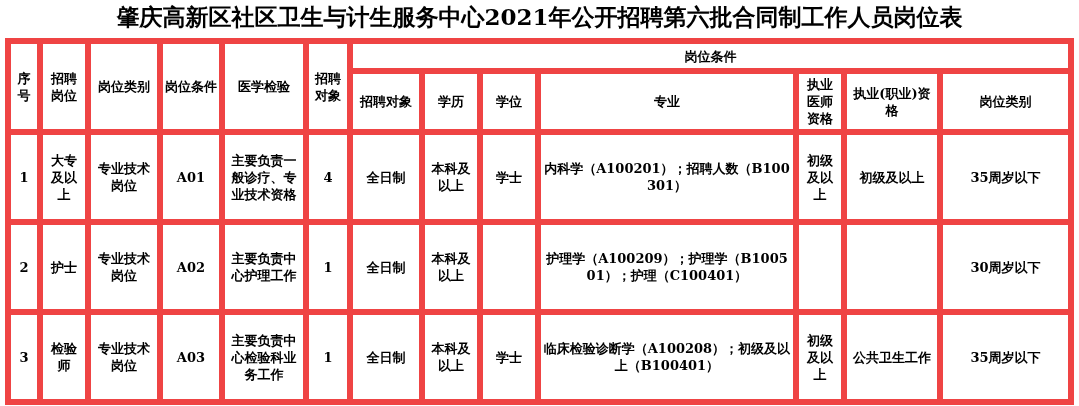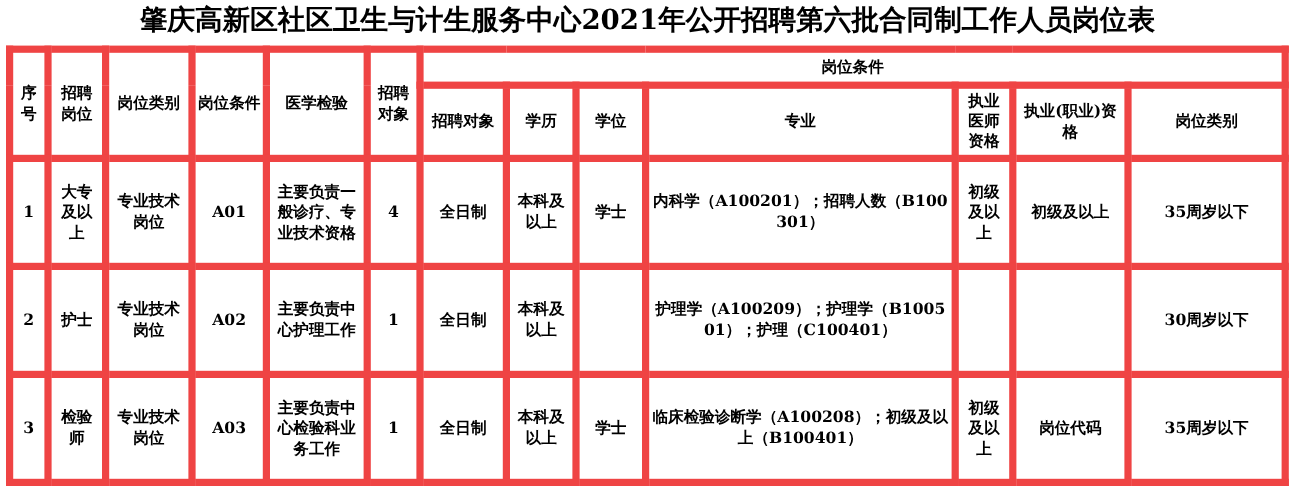--- a/index.html
+++ b/index.html
@@ -155,19 +155,19 @@
         <td>检验师</td>
         <td>专业技术岗位</td>
         <td>A03</td>
         <td>主要负责中心检验科业务工作</td>
         <td>1</td>
         <td>全日制</td>
         <td>本科及以上</td>
         <td>学士</td>
         <td>临床检验诊断学（A100208）；初级及以上（B100401）</td>
         <td>初级及以上</td>
-        <td>岗位代码</td>
+        <td>公共卫生工作</td>
         <td>35周岁以下</td>
       </tr>
     </tbody>
   </table>
 
 </div>
 
 </body></html>

